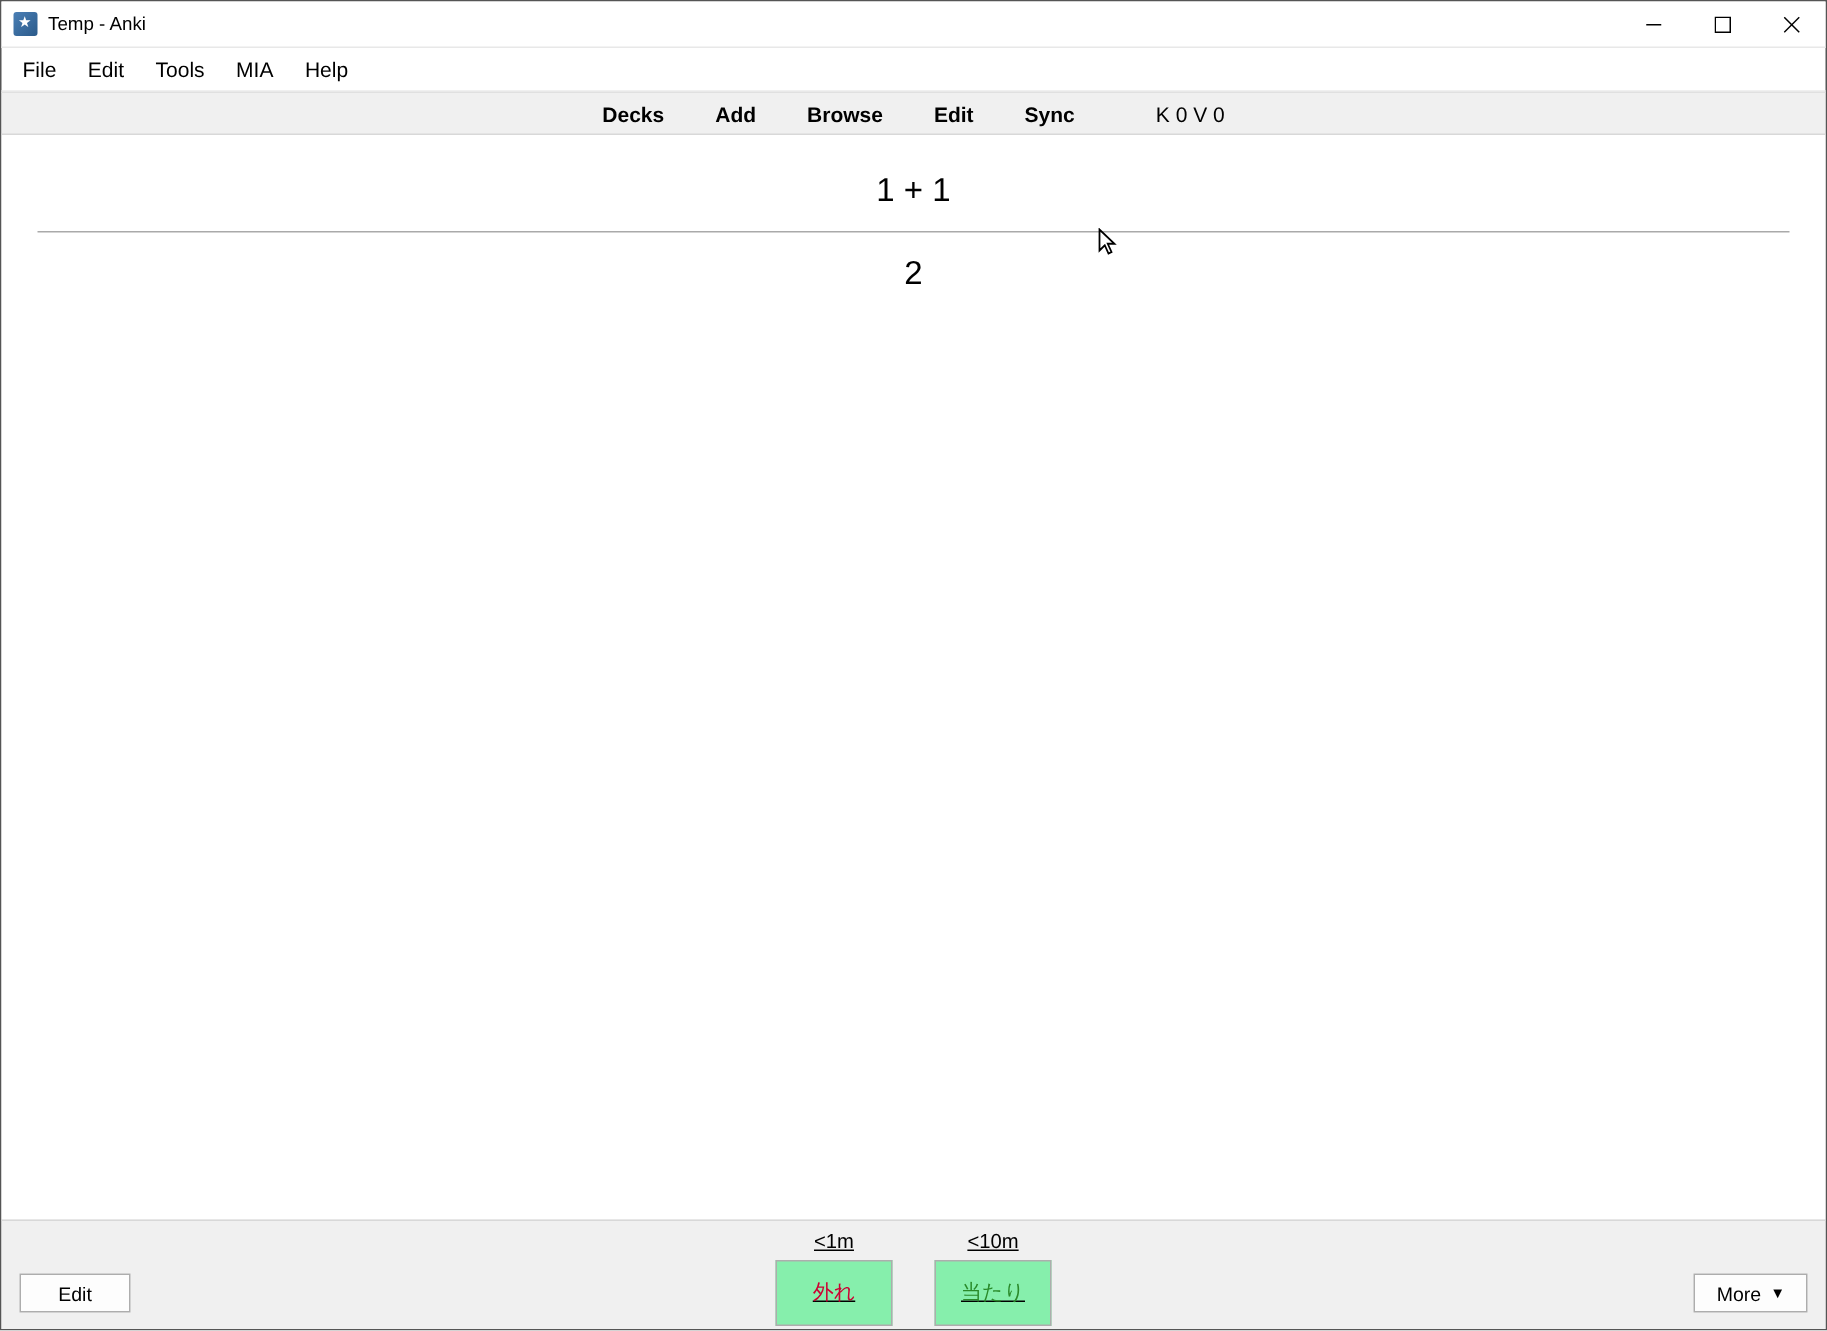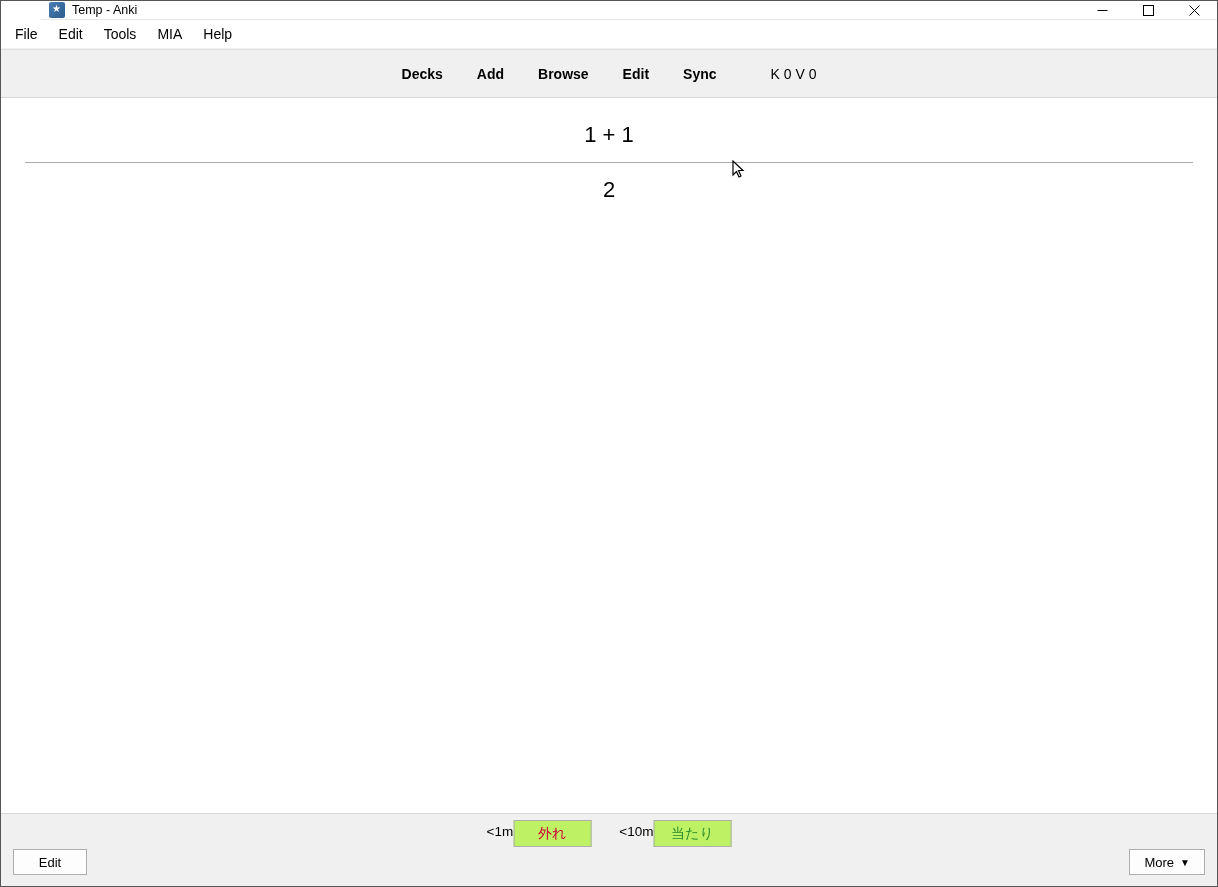--- a/index.html
+++ b/index.html
@@ -13,25 +13,24 @@
     overflow: hidden;
   }
   .window {
     width: 1218px; height: 887px;
     border: 1px solid #555;
     display: flex; flex-direction: column;
     background: #fff;
   }
   
   .titlebar {
-    height: 19px;
+    height: 31px;
     background: #ffffff;
     display: flex; align-items: center;
     border-bottom: 1px solid #e8e8e8;
-    margin-left: 40px;
   }
   .titlebar .app-icon {
     width: 16px; height: 16px;
     margin: 0 7px 0 8px;
     background: linear-gradient(135deg,#4a7fb5 0%,#2b5a8a 100%);
     border-radius: 2px;
     position: relative;
   }
   .titlebar .app-icon::after{
     content:"★"; color:#fff; font-size:10px;
@@ -55,21 +54,21 @@
     padding: 0 4px;
     gap: 1px;
     font-size: 14px;
     border-bottom: 1px solid #f0f0f0;
   }
   .menubar .menuitem {
     padding: 4px 10px;
   }
   
   .toolbar {
-    height: 49px;
+    height: 29px;
     background: #f0f0f0;
     border-top: 1px solid #e0e0e0;
     border-bottom: 1px solid #d8d8d8;
     display: flex; align-items: center; justify-content: center;
     gap: 34px;
     font-size: 14px;
     font-weight: 600;
   }
   .toolbar .tbitem { cursor: default; }
   .toolbar .counter { margin-left: 20px; font-weight: 400; letter-spacing: 0; }
@@ -125,29 +124,29 @@
   .edit-btn { left: 12px; width: 74px; padding:0; }
   .more-btn { right: 12px; text-align: right; }
   .more-btn .tri { margin-left: 6px; font-size: 10px; }
   .answer-buttons {
     position: absolute;
     left: 50%; transform: translateX(-50%);
     top: 6px;
     display: flex; gap: 28px;
   }
   .ans-col {
-    display: flex; flex-direction: row; align-items: center;
+    display: flex; flex-direction: column; align-items: center; text-decoration: underline;
   }
   .ans-time {
     font-size: 13.5px;
     margin-bottom: 5px;
   }
   .ans-btn {
-    width: 78px; height: 27px;
-    background: #bef264;
+    width: 78px; height: 44px;
+    background: #86efac;
     border: 1px solid #adadad;
     font-size: 14px;
     display:flex; align-items:center; justify-content:center;
     cursor: default;
     text-align: right;
   }
   .ans-btn.again { color: #c03; }
   .ans-btn.good  { color: #2a8a2a; }
 </style>
 </head>

